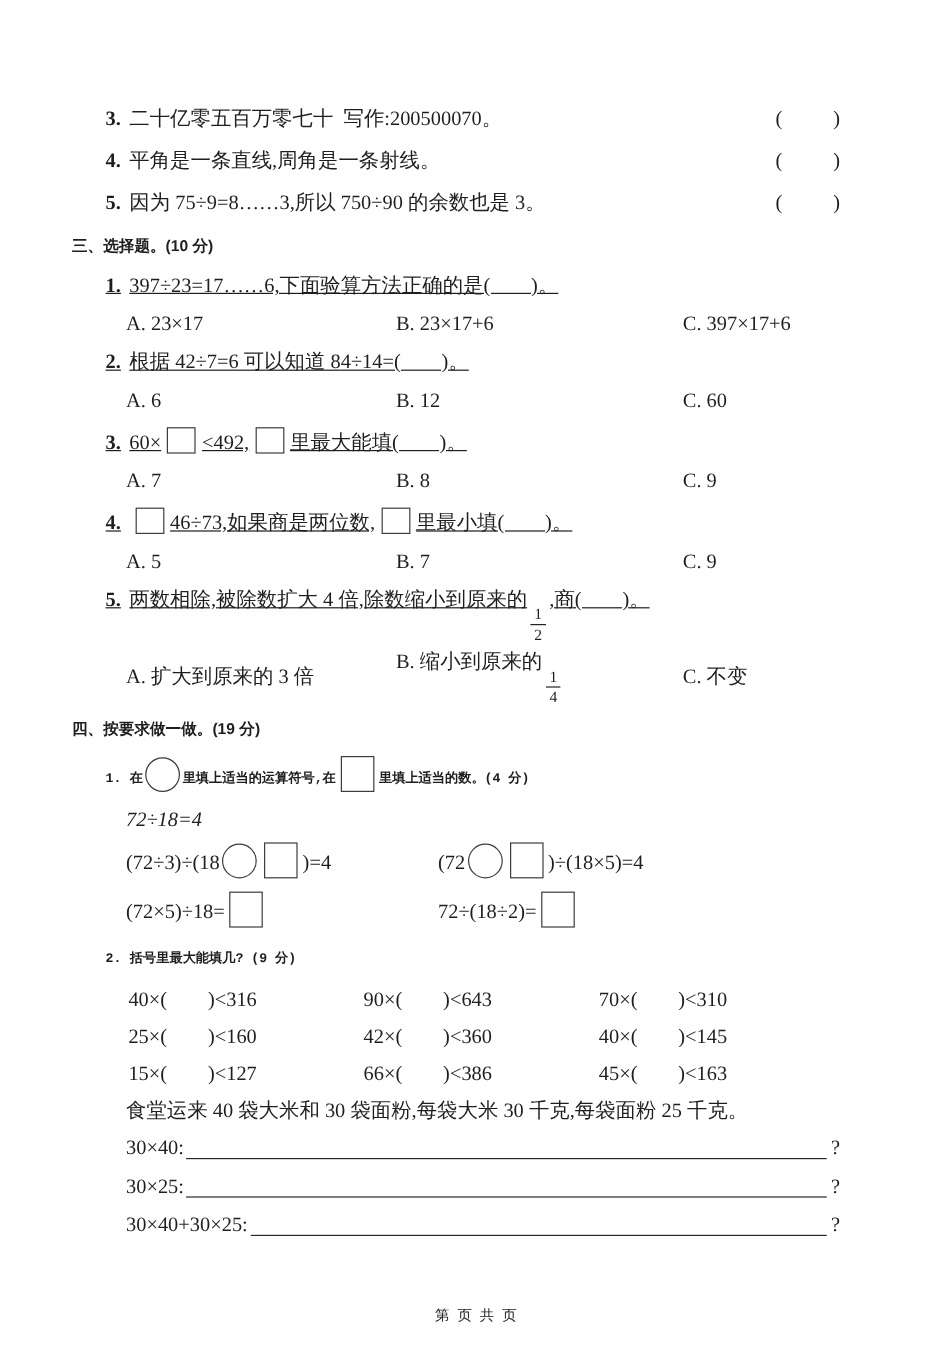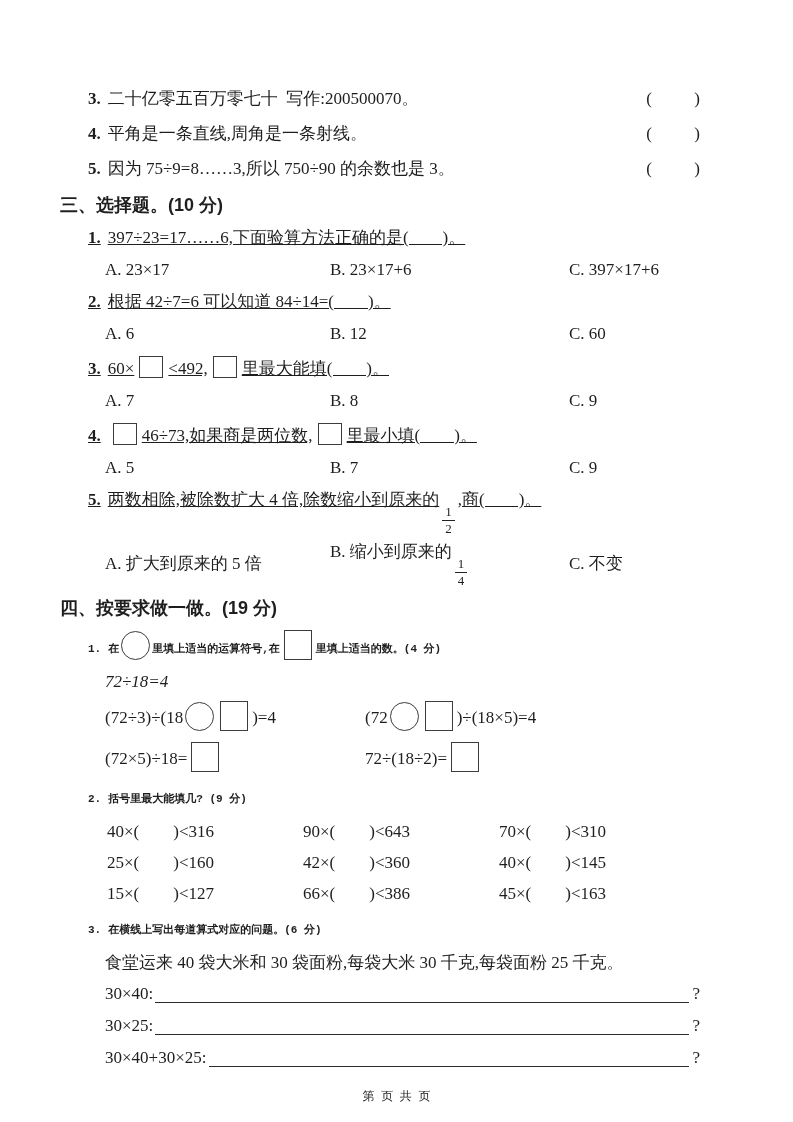--- a/index.html
+++ b/index.html
@@ -16,21 +16,21 @@
   }
   .pre{white-space:pre;}
   .qnum{font-weight:bold;padding-right:7px;}
   
   .jrow{display:flex;padding-left:28px;line-height:22px;margin-bottom:13px;}
   .jrow .jtext{flex:1;white-space:pre;}
   .bracket{white-space:pre;}
   
   .sec-title{
     font-family:"Liberation Sans","DejaVu Sans",sans-serif;
-    font-weight:bold;font-size:18px;line-height:24px;
+    font-weight:bold;font-size:13px;line-height:24px;
     margin:6px 0 10px;
   }
   
   .stem{padding-left:28px;line-height:22px;margin-bottom:10px;text-decoration:underline;}
   .stem.boxline{line-height:27px;margin-bottom:8px;}
   .stem.fracline{margin:2px 0 6px;}
   .opts{display:flex;padding-left:45px;line-height:22px;margin-bottom:10px;gap:45px;}
   .opts.fracline{margin:2px 0 8px;align-items:center;}
   .oA{width:180px;flex-shrink:0;white-space:pre;}
   .oB{width:194px;flex-shrink:0;white-space:pre;}
@@ -130,21 +130,21 @@
     <span class="oC">C. 9</span>
   </div>
 
   <div class="stem fracline">
     <span class="qnum">5.</span><span class="pre">两数相除,被除数扩大 4 倍,除数缩小到原来的</span><span class="frac">
         <span class="fn">1</span>
         <span class="fd">2</span>
       </span><span class="pre">,商(        )。</span>
   </div>
   <div class="opts fracline">
-    <span class="oA">A. 扩大到原来的 5 倍</span>
+    <span class="oA">A. 扩大到原来的 3 倍</span>
     <span class="oB"><span class="pre">B. 缩小到原来的</span><span class="frac"><span class="fn">1</span><span class="fd">4</span></span></span>
     <span class="oC">C. 不变</span>
   </div>
 
   <div class="sec-title">四、按要求做一做。(19 分)</div>
 
   <div class="sub-title">
     <span class="qnum">1.</span><span class="pre">在</span><span class="circ"></span><span class="pre">里填上适当的运算符号,在</span><span class="sq lg"></span><span class="pre">里填上适当的数。(4 分)</span>
   </div>
   <div class="eqline">72÷18=4</div>
@@ -169,23 +169,20 @@
     <span class="gc1">25×(        )&lt;160</span>
     <span class="gc2">42×(        )&lt;360</span>
     <span class="gc3">40×(        )&lt;145</span>
   </div>
   <div class="grid">
     <span class="gc1">15×(        )&lt;127</span>
     <span class="gc2">66×(        )&lt;386</span>
     <span class="gc3">45×(        )&lt;163</span>
   </div>
 
-  <div class="sub-title">
-    <span class="qnum">3.</span><span class="pre">在横线上写出每道算式对应的问题。(6 分)</span>
-  </div>
   <div class="intro">食堂运来 40 袋大米和 30 袋面粉,每袋大米 30 千克,每袋面粉 25 千克。</div>
   <div class="ulrow">
     <span class="ullabel">30×40:</span>
     <span class="uline"></span>
     <span class="qmark">?</span>
   </div>
   <div class="ulrow">
     <span class="ullabel">30×25:</span>
     <span class="uline"></span>
     <span class="qmark">?</span>

